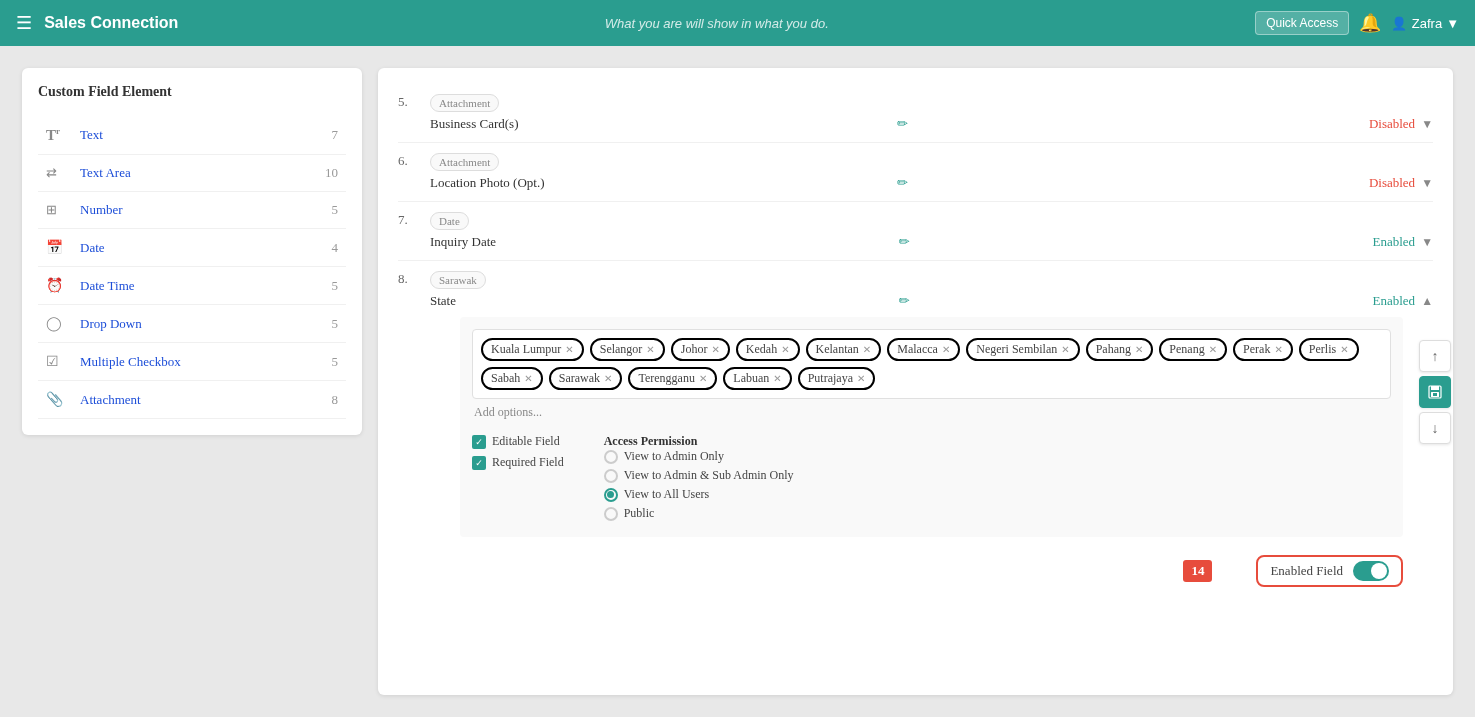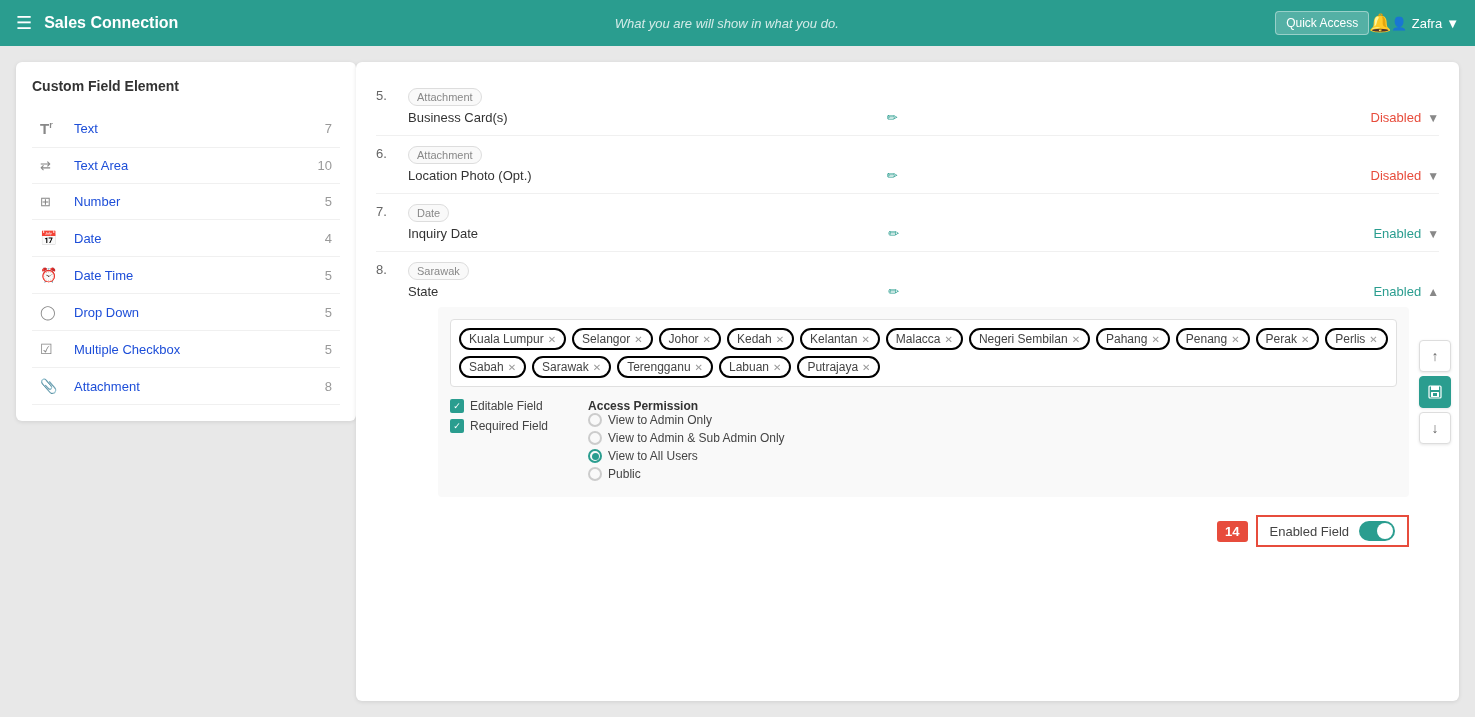--- a/index.html
+++ b/index.html
@@ -11,38 +11,40 @@
       height: 46px;
       display: flex;
       align-items: center;
       padding: 0 16px;
       justify-content: space-between;
     }
     .header-left { display: flex; align-items: center; gap: 12px; }
     .hamburger { color: white; font-size: 18px; cursor: pointer; }
     .brand { color: white; font-weight: 700; font-size: 16px; }
     .header-center { color: rgba(255,255,255,0.8); font-size: 13px; font-style: italic; }
-    .header-right { display: flex; align-items: center; }
+    .header-right { display: flex; align-items: center; gap: 10px; }
     .quick-access-btn {
       background: rgba(255,255,255,0.2);
       color: white;
       border: 1px solid rgba(255,255,255,0.4);
       border-radius: 4px;
       padding: 4px 10px;
       cursor: pointer;
       font-size: 12px;
     }
     .notif-icon { color: white; font-size: 18px; cursor: pointer; position: relative; }
     .user-info { color: white; display: flex; align-items: center; gap: 4px; cursor: pointer; font-size: 13px; }
 
     
     .main-content {
       display: flex;
-      padding: 16px;
+      padding: 22px;
+      gap: 16px;
       min-height: calc(717px - 46px);
+      font-family: Liberation Serif, serif;
     }
 
     
     .left-panel {
       background: white;
       border-radius: 6px;
       width: 340px;
       min-width: 340px;
       padding: 16px;
       height: fit-content;
@@ -184,25 +186,26 @@
     .red-badge {
       background: #e74c3c;
       color: white;
       font-weight: 700;
       font-size: 13px;
       padding: 3px 8px;
       border-radius: 3px;
     }
     .enabled-field-box {
       border: 2px solid #e74c3c;
-      border-radius: 0;
+      border-radius: 8px;
       display: flex;
       align-items: center;
       gap: 10px;
       padding: 4px 12px;
+      margin-left: 36px;
     }
     .enabled-label { font-size: 13px; color: #444; }
     .toggle-on {
       width: 36px; height: 20px;
       background: #2a9d8f;
       border-radius: 10px;
       position: relative;
     }
     .toggle-on::after {
       content: '';
@@ -412,20 +415,21 @@
                 <span class="tag">Pahang <span class="tag-x">✕</span></span>
                 <span class="tag">Penang <span class="tag-x">✕</span></span>
                 <span class="tag">Perak <span class="tag-x">✕</span></span>
                 <span class="tag">Perlis <span class="tag-x">✕</span></span>
                 <span class="tag">Sabah <span class="tag-x">✕</span></span>
                 <span class="tag">Sarawak <span class="tag-x">✕</span></span>
                 <span class="tag">Terengganu <span class="tag-x">✕</span></span>
                 <span class="tag">Labuan <span class="tag-x">✕</span></span>
                 <span class="tag">Putrajaya <span class="tag-x">✕</span></span>
               </div>
+              <div class="add-options">Add options...</div>
 
               <div class="form-options">
                 <div class="checkboxes">
                   <div class="checkbox-item">
                     <span class="checkbox-checked">✓</span>
                     <span>Editable Field</span>
                   </div>
                   <div class="checkbox-item">
                     <span class="checkbox-checked">✓</span>
                     <span>Required Field</span>

